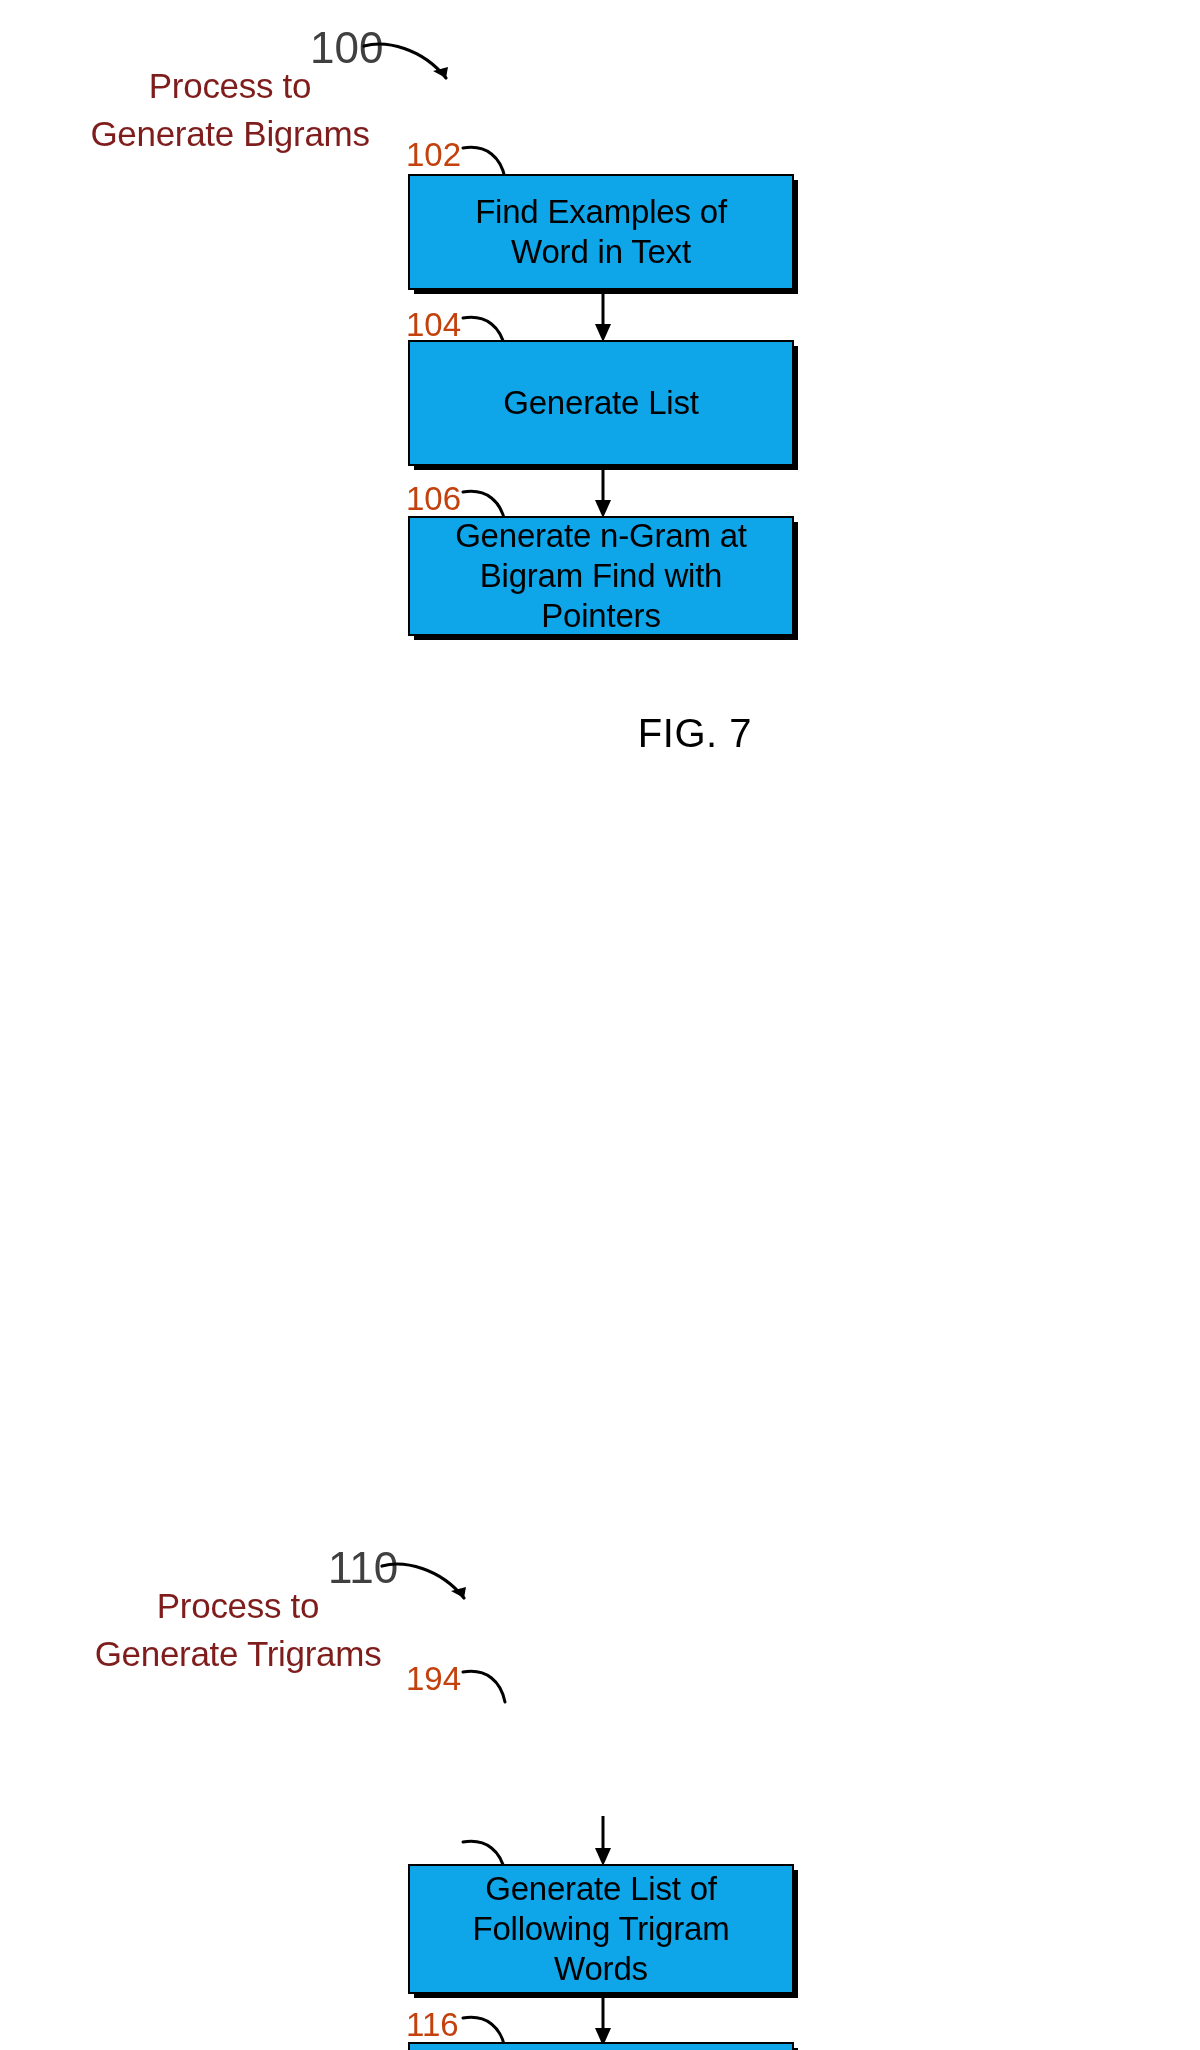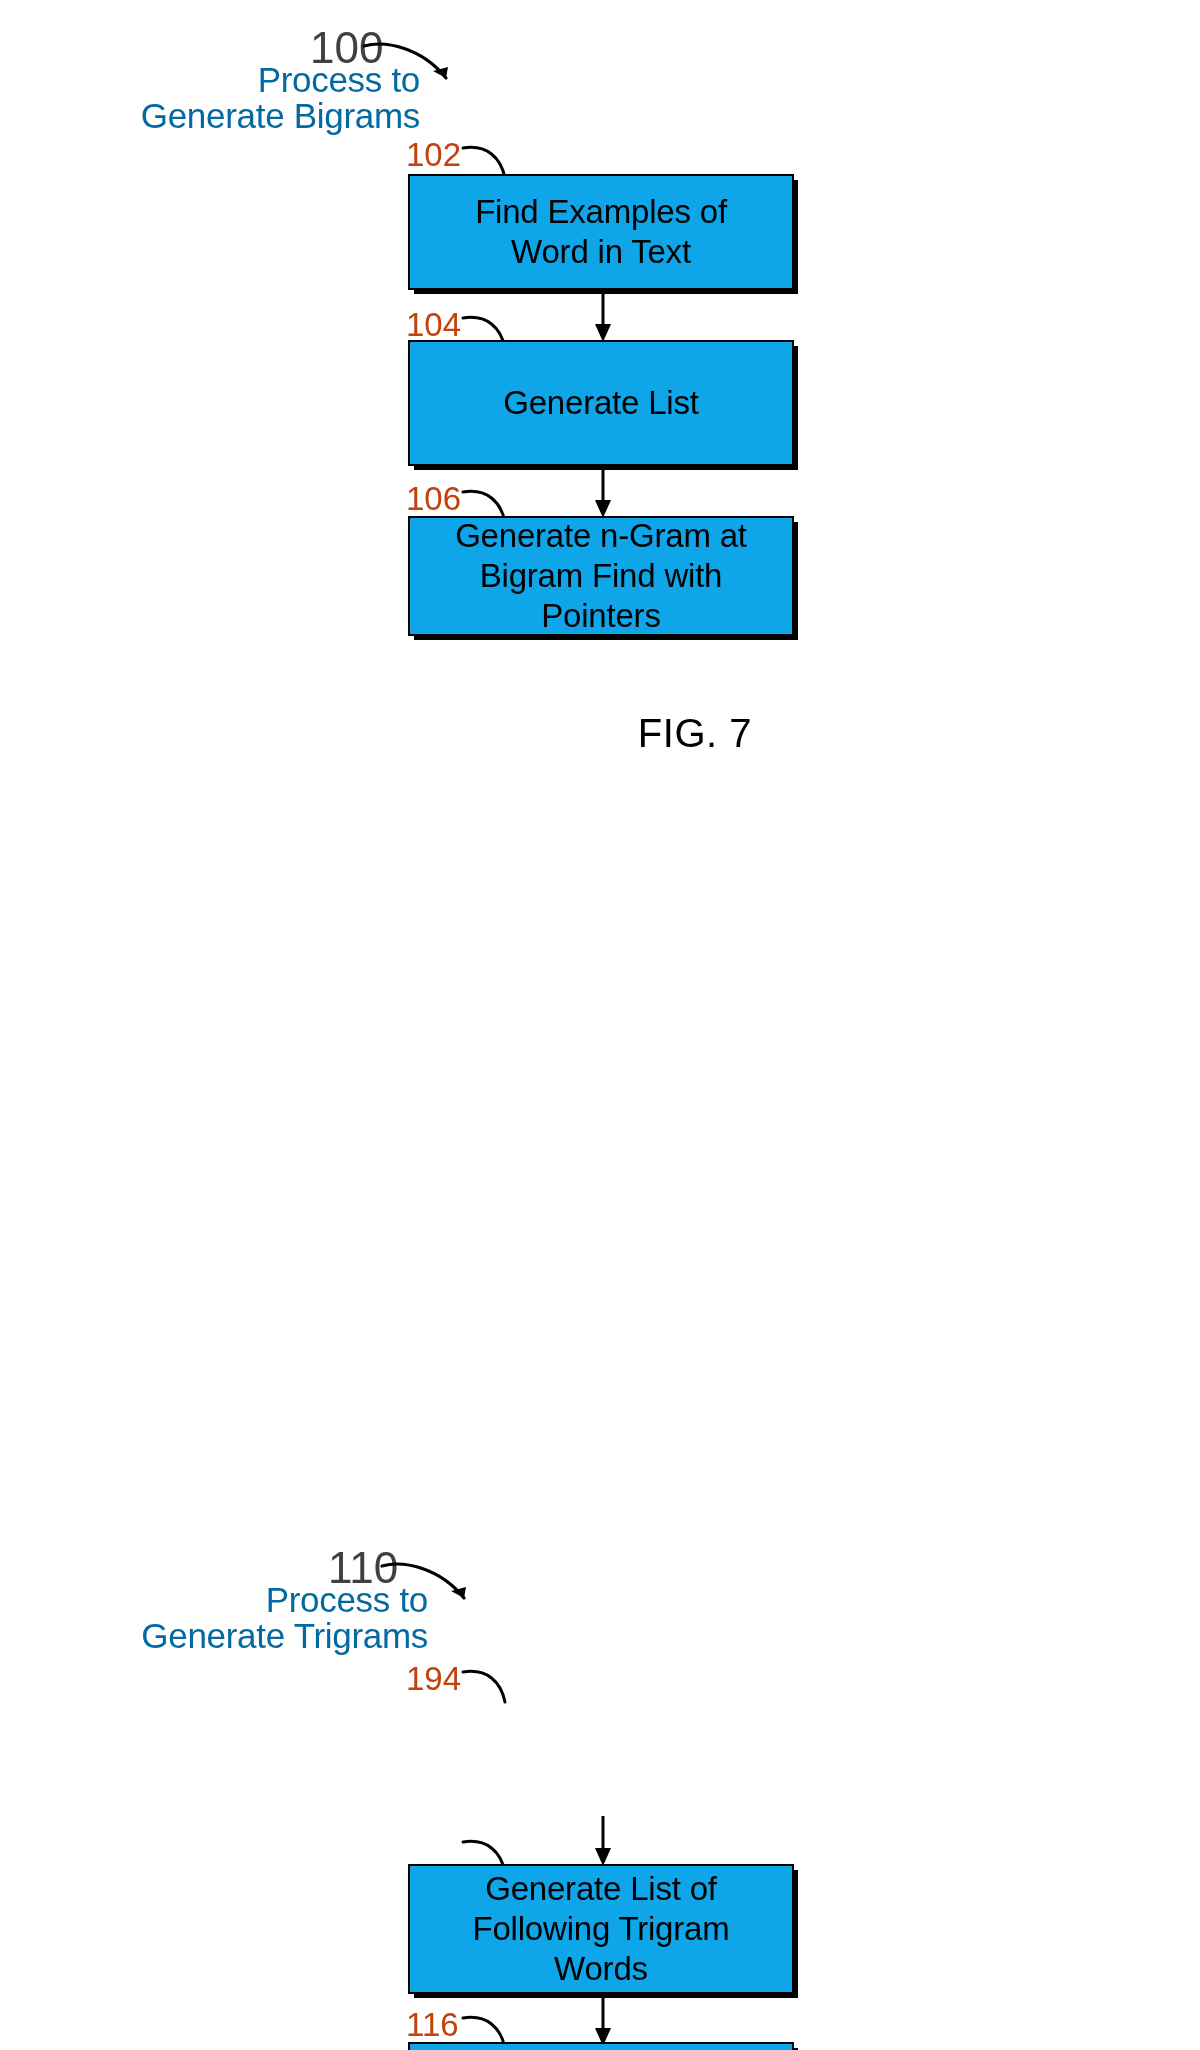--- a/index.html
+++ b/index.html
@@ -29,26 +29,26 @@
     position: absolute;
     left: 0;
     width: 1200px;
   }
   #figure-7 { top: 0px;   height: 1025px; }
   #figure-8 { top: 770px; height: 1280px; }
 
   
   .process-title {
     position: absolute;
-    text-align: right;
+    text-align: center;
     font-size: 35px;
-    line-height: 36px;
+    line-height: 48px;
     letter-spacing: -0.3px;
     white-space: pre-line;
-    color: #0369a1;
+    color: #7f1d1d;
   }
   #process-title-100 { left: 40px;  top: 62px;  width: 380px; }
   #process-title-110 { left: 48px;  top: 812px; width: 380px; }
 
   
   .lead-ref {
     position: absolute;
     font-size: 44px;
     line-height: 36px;
     color: #404040;

